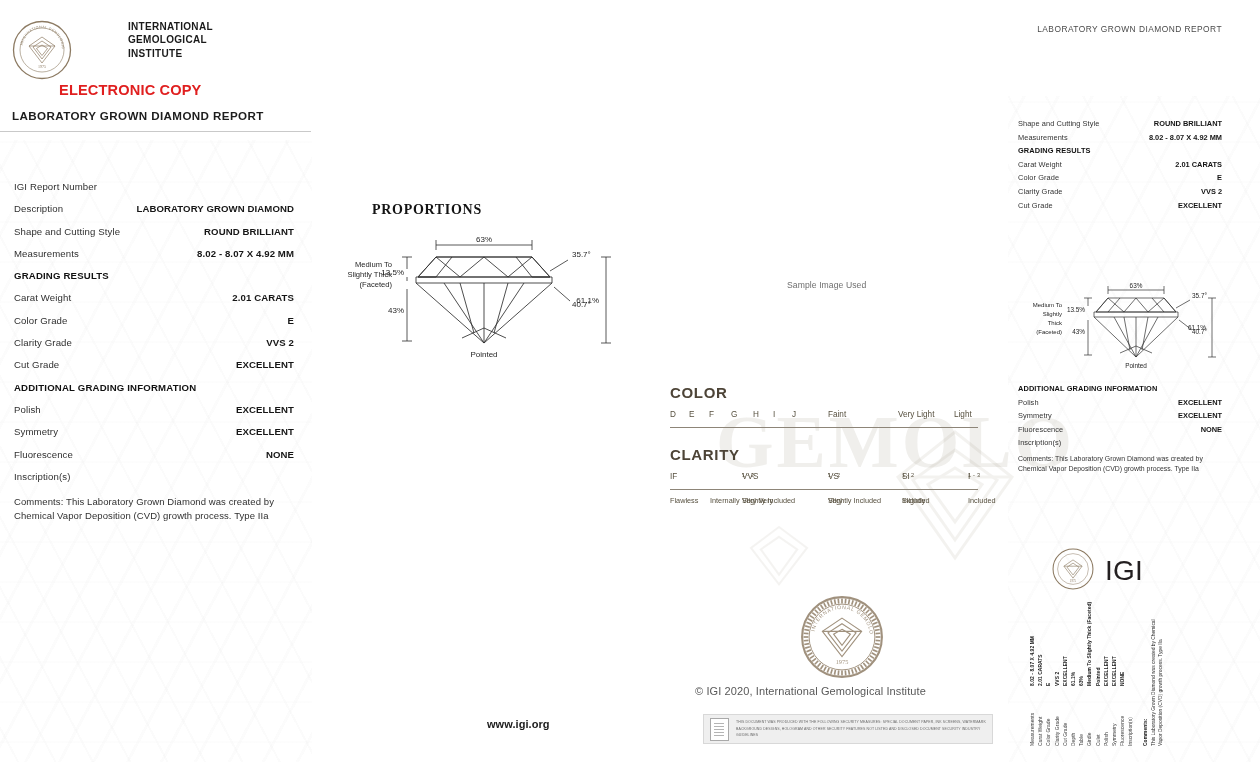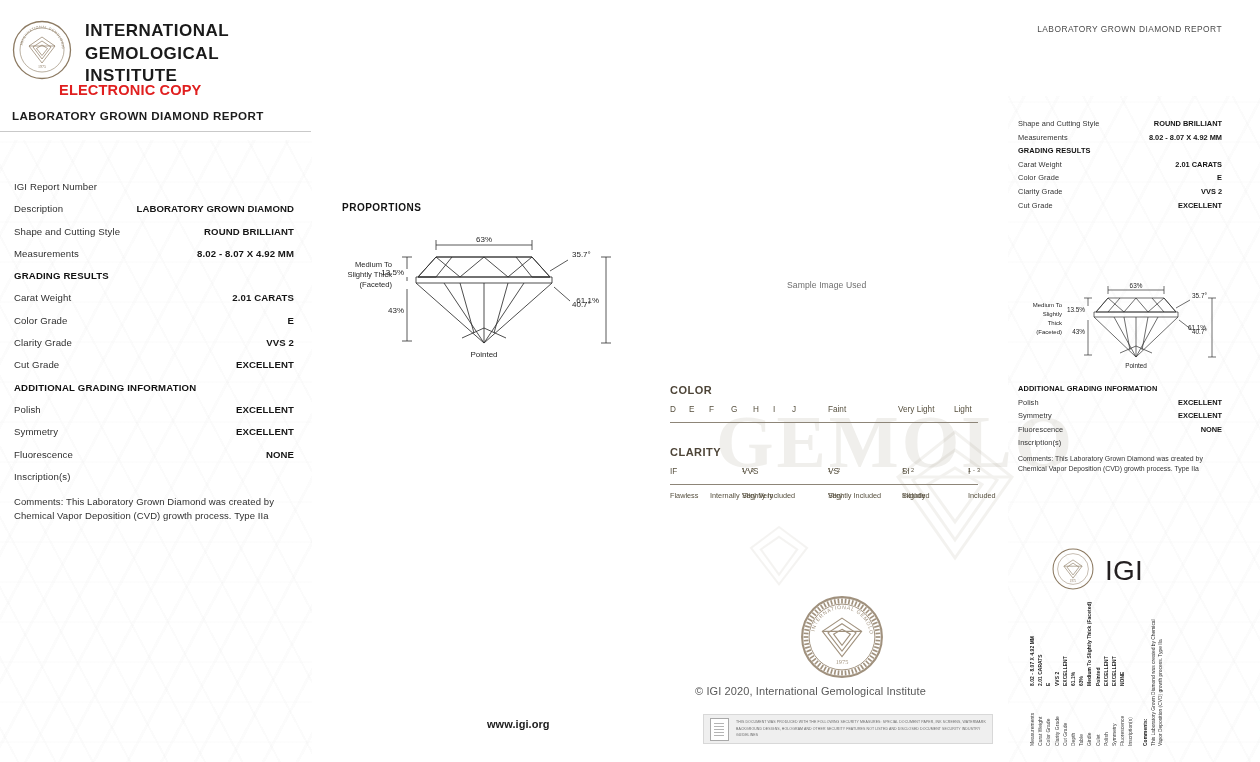--- a/index.html
+++ b/index.html
@@ -18,46 +18,46 @@
       repeating-linear-gradient(118deg, rgba(0,0,0,0) 0 13px, rgba(140,140,140,.055) 13px 16px, rgba(0,0,0,0) 16px 30px),
       repeating-linear-gradient(62deg, rgba(0,0,0,0) 0 15px, rgba(140,140,140,.05) 15px 17px, rgba(0,0,0,0) 17px 33px),
       repeating-linear-gradient(0deg, rgba(0,0,0,0) 0 19px, rgba(150,150,150,.04) 19px 21px, rgba(0,0,0,0) 21px 40px);
   }
   #wm-left{left:0;top:140px;width:312px;height:622px;}
   #wm-right{left:1008px;top:96px;width:252px;height:666px;}
 
   
   .seal{display:block;}
   .hdr-logo{position:absolute;left:12px;top:20px;display:flex;align-items:flex-start;gap:13px;}
-  .hdr-txt{font-size:17px;font-weight:bold;letter-spacing:.03em;line-height:1.33;color:#1a1a1a;}
+  .hdr-txt{font-size:10px;font-weight:bold;letter-spacing:.03em;line-height:1.33;color:#1a1a1a;margin-left:43px;}
   .ecopy{position:absolute;left:35px;top:82px;color:#e01f1f;font-size:14.6px;font-weight:bold;letter-spacing:.01em;margin-left:24px;}
   .lgdr-title{position:absolute;left:12px;top:109px;font-size:11.6px;font-weight:bold;letter-spacing:.035em;color:#1d1d1d;}
   .hdr-right{position:absolute;right:38px;top:24px;font-size:8.4px;letter-spacing:.055em;color:#4a4a4a;}
   .hdr-rule{position:absolute;left:0;top:131px;width:311px;height:1px;background:#c9c9c9;}
 
   
   .ltable{position:absolute;left:14px;top:181px;width:280px;font-size:9.6px;color:#303030;}
   .row{display:flex;justify-content:space-between;align-items:baseline;height:22.3px;}
   .row .k{letter-spacing:.012em;}
   .row .v{font-weight:bold;letter-spacing:.01em;color:#161616;text-align:center;}
   .sechead{font-weight:bold;font-size:9.6px;color:#111;letter-spacing:.02em;height:22.3px;display:flex;align-items:baseline;}
   .insc{height:20px;}
   .comments{margin-top:4px;font-size:9.5px;line-height:1.44;letter-spacing:.01em;color:#303030;}
 
   
-  .prop-title{position:absolute;left:342px;top:202px;font-size:10px;font-weight:bold;letter-spacing:.05em;color:#141414;}
+  .prop-title{position:absolute;left:372px;top:202px;font-size:14px;font-weight:bold;letter-spacing:.05em;color:#141414;font-family:Liberation Serif, serif;}
   .diagram-main{position:absolute;left:344px;top:215px;}
   .diagram-mini{position:absolute;left:1016px;top:272px;}
   .sample-note{position:absolute;left:787px;top:280px;font-size:8.6px;color:#6e6e6e;letter-spacing:.01em;}
 
   
   .scalebox{position:absolute;left:670px;width:308px;}
   #color-scale{top:384px;}
   #clarity-scale{top:446px;}
-  .scale-title{font-size:11px;font-weight:bold;letter-spacing:.045em;color:#4d4437;margin-bottom:9px;}
+  .scale-title{font-size:15px;font-weight:bold;letter-spacing:.045em;color:#4d4437;margin-bottom:9px;}
   .scale-row{position:relative;height:15px;font-size:8.2px;color:#57503f;}
   .scale-row span{position:absolute;white-space:nowrap;}
   .scale-rule{height:1px;background:#8d8578;margin-top:2px;}
   .sub-row{position:relative;height:26px;margin-top:6px;font-size:7.3px;color:#57503f;line-height:1.32;}
   .sub-row span{position:absolute;white-space:nowrap;}
   .sup{font-size:5.6px;vertical-align:super;letter-spacing:.04em;}
 
   
   .rtable{position:absolute;left:1018px;width:204px;font-size:7.4px;color:#333;}
   #r-top{top:119px;}

